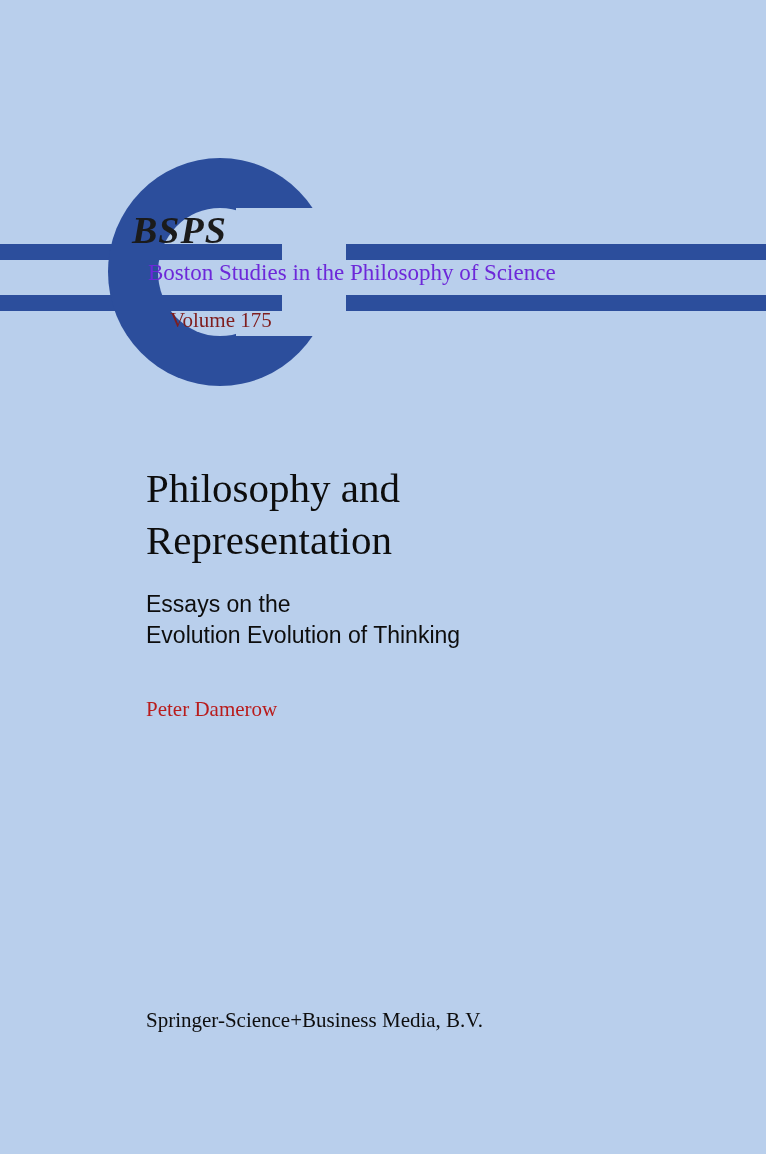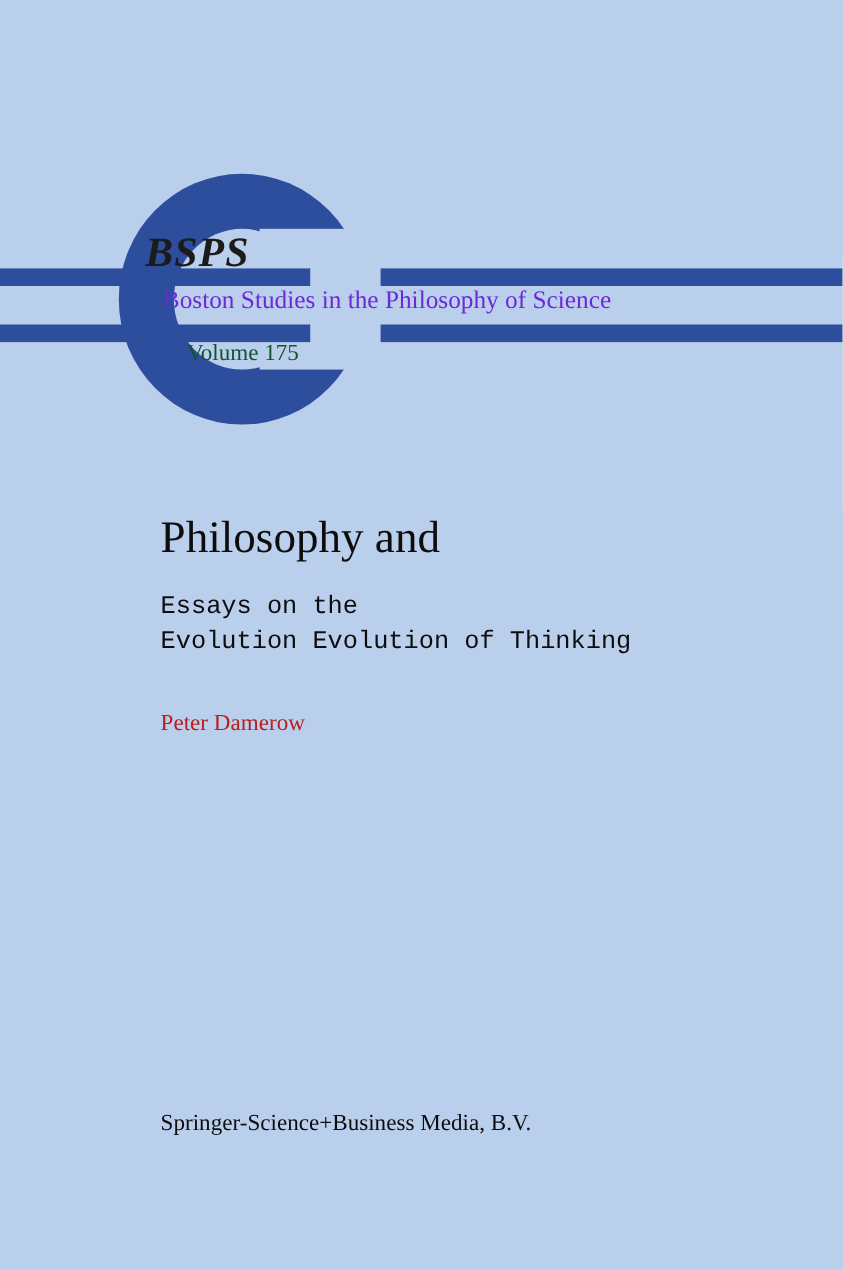--- a/index.html
+++ b/index.html
@@ -99,42 +99,42 @@
     font-size: 23px;
     color: #6d28d9;
     z-index: 6;
   }
   .volume-text {
     position: absolute;
     left: 170px;
     top: 160px;
     font-family: "Liberation Serif", serif;
     font-size: 21px;
-    color: #14532d;
+    color: #7f1d1d;
     z-index: 6;
   }
 
   
   .title-block {
     position: absolute;
     left: 146px;
     top: 462px;
     width: 560px;
   }
   .book-title {
     font-family: "Liberation Serif", serif;
     font-size: 41px;
     line-height: 1.28;
     color: #0d0d0d;
     margin: 0;
     font-weight: normal;
   }
   .book-subtitle {
     margin: 22px 0 0 0;
-    font-family: Liberation Mono, monospace;
+    font-family: Liberation Sans, sans-serif;
     font-size: 23px;
     line-height: 1.35;
     color: #0d0d0d;
     font-weight: normal;
   }
   .book-author {
     margin: 46px 0 0 0;
     font-family: "Liberation Serif", serif;
     font-size: 21px;
     color: #b91c1c;
@@ -168,20 +168,21 @@
     <div class="band-over band-over-bottom"></div>
 
     <div class="bsps-text">BSPS</div>
     <div class="series-title">Boston Studies in the Philosophy of Science</div>
     <div class="volume-text">Volume 175</div>
   </div>
 
   <div class="title-block">
     <h1 class="book-title">
       <span>Philosophy and</span><br>
+      <span>Representation</span>
     </h1>
     <p class="book-subtitle">
       <span>Essays on the</span><br>
       <span>Evolution Evolution of Thinking</span>
     </p>
     <p class="book-author">Peter Damerow</p>
   </div>
 
   <div class="publisher">Springer-Science+Business Media, B.V.</div>
 

